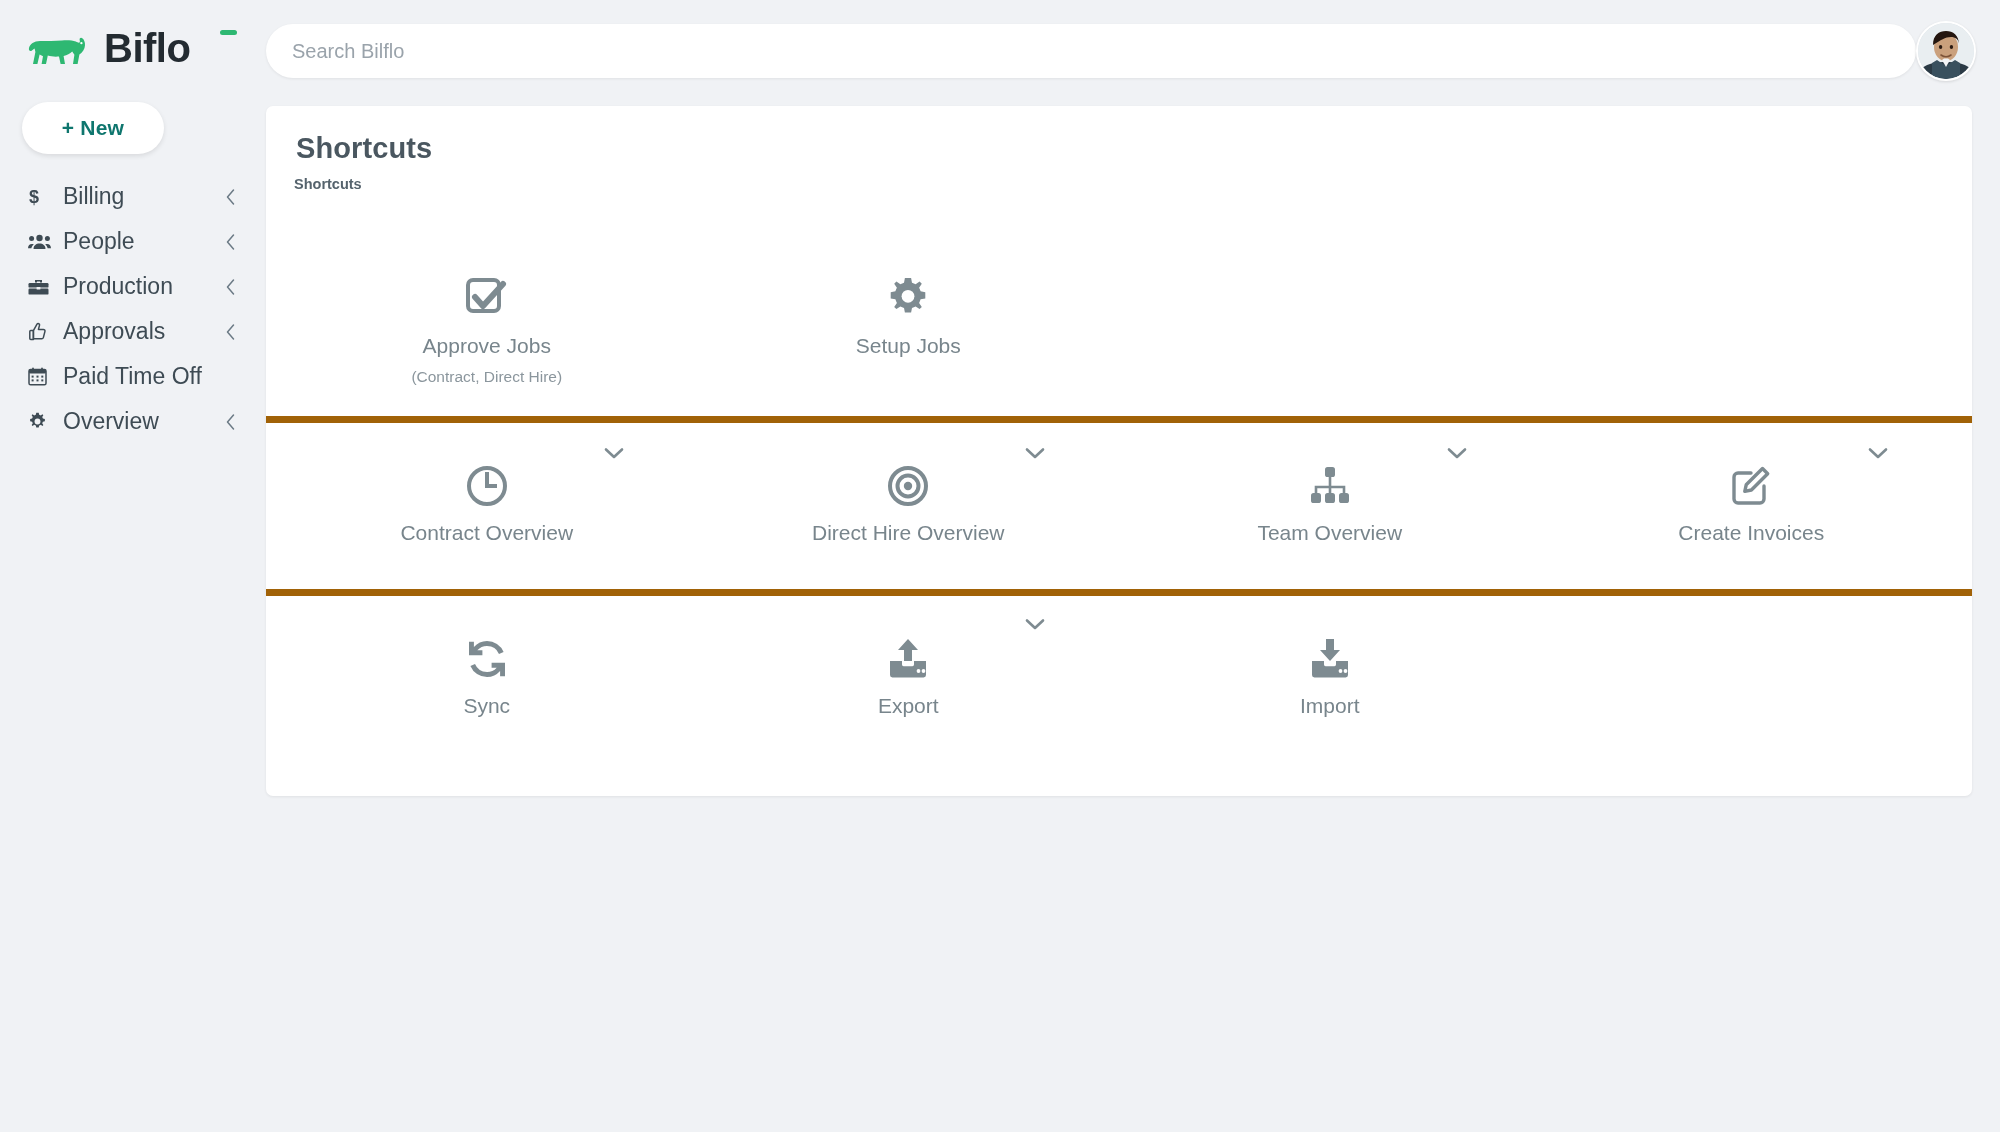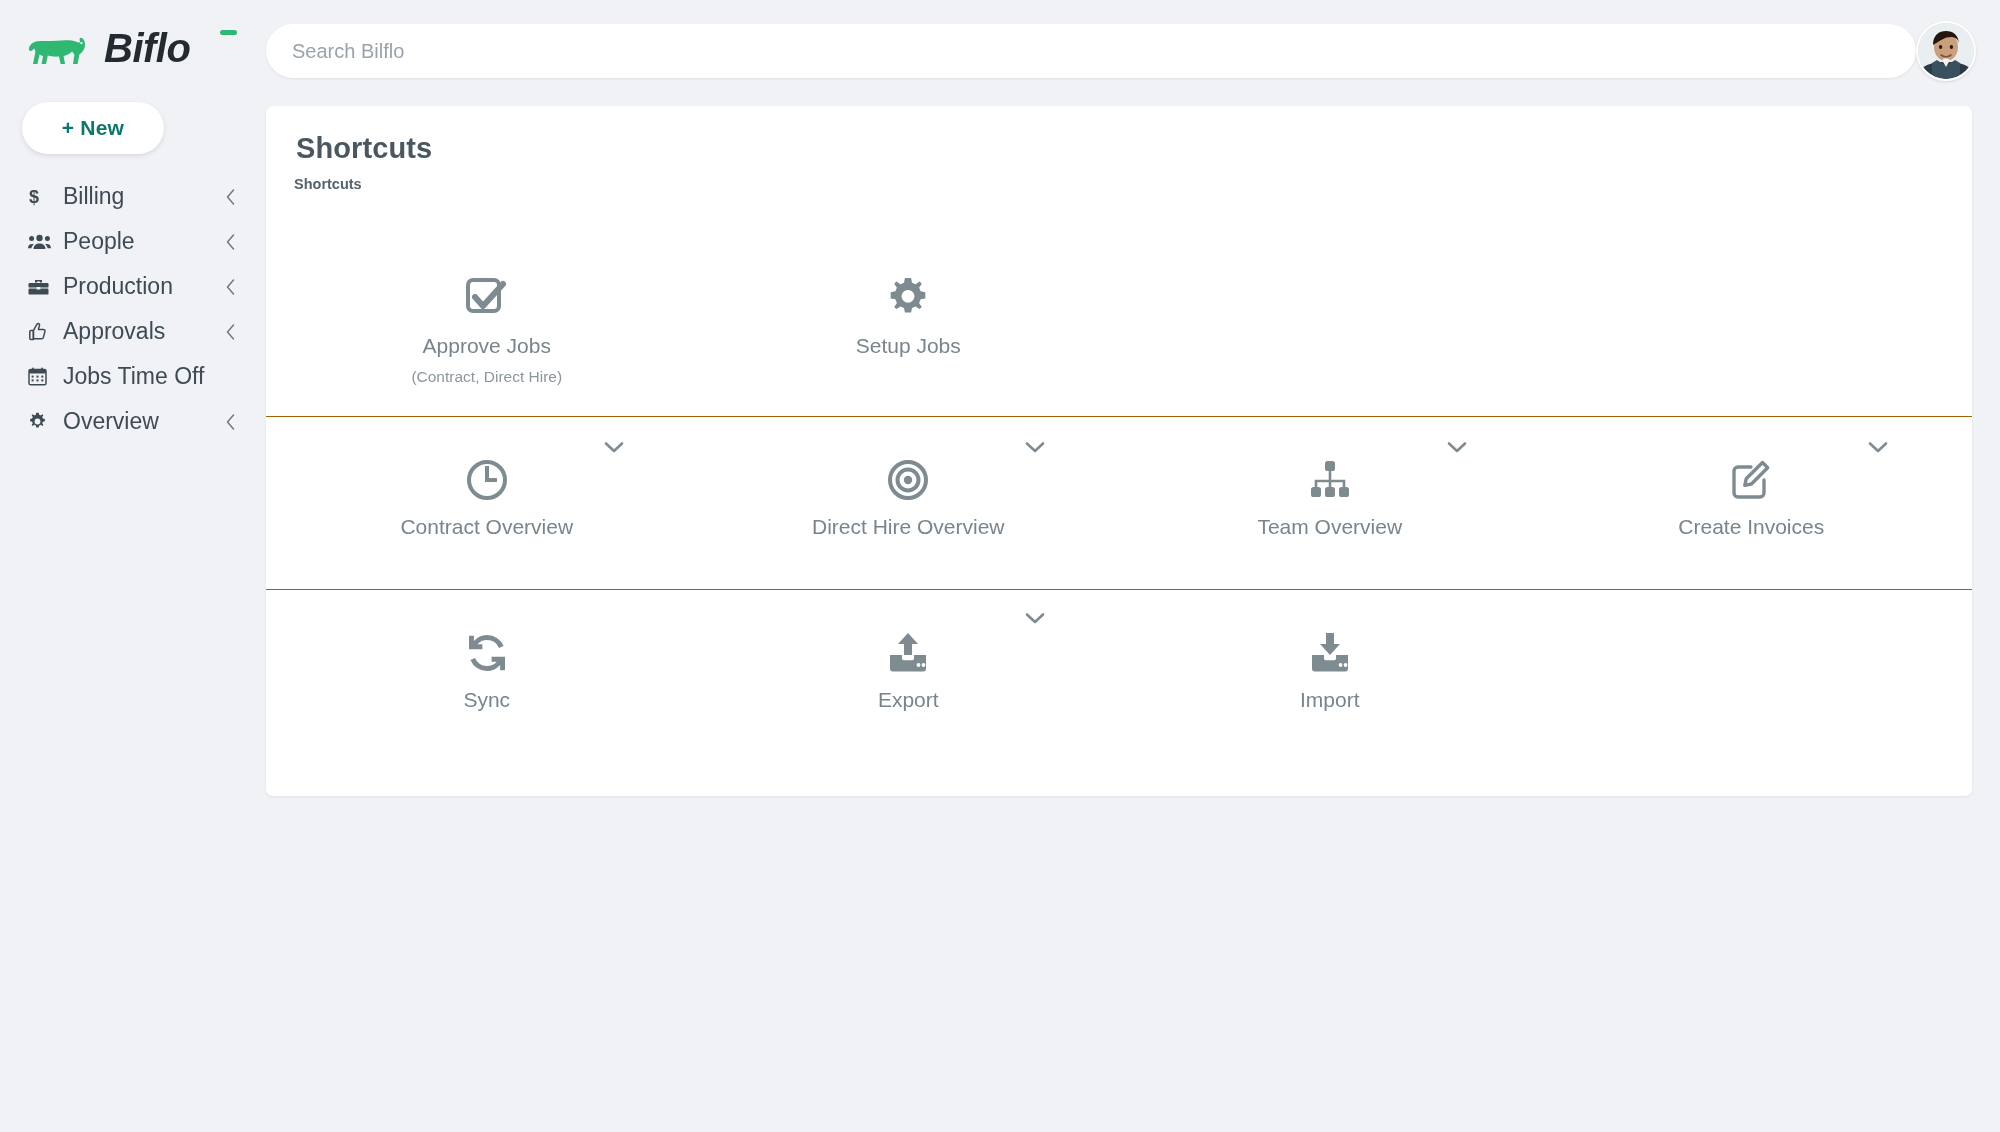--- a/index.html
+++ b/index.html
@@ -15,21 +15,21 @@
   .sidebar {
     width: 258px; flex: 0 0 258px;
     background: #f0f2f5;
     padding-top: 14px;
   }
   .logo-row {
     display: flex; align-items: center; gap: 12px;
     padding: 8px 0 0 26px; height: 62px;
   }
   .logo-mark { width: 66px; height: 44px; display: block; }
-  .logo-word { display: flex; align-items: flex-start; font-style: italic; }
+  .logo-word { display: flex; align-items: flex-start; }
   .logo-word svg { display: block; }
 
   .new-btn {
     margin: 26px 0 0 22px;
     width: 142px; height: 52px;
     background: #ffffff;
     border: none; border-radius: 26px;
     box-shadow: 0 2px 5px rgba(0,0,0,0.10);
     color: #0f766e; font-size: 21px; font-weight: bold;
     letter-spacing: .2px;
@@ -100,21 +100,21 @@
   }
   .breadcrumb {
     font-size: 14.5px; font-weight: bold; color: #55636d;
     padding: 11px 0 0 28px;
   }
 
   .grid-row {
     display: flex; align-items: stretch;
     padding: 0 10px;
   }
-  .grid-row.divided { border-top: 1px solid #a16207; }
+  .grid-row.divided { border-top: 7px solid #a16207; }
   .row1 { height: 224px; }
   .row2 { height: 173px; }
   .row3 { height: 170px; }
 
   .tile {
     flex: 0 0 25%; max-width: 25%;
     position: relative;
     display: flex; flex-direction: column;
     align-items: center; justify-content: flex-start;
     cursor: pointer;
@@ -247,21 +247,21 @@
             <rect x="4.2" y="0.4" width="1.6" height="3.4" rx=".8"></rect>
             <rect x="13.2" y="0.4" width="1.6" height="3.4" rx=".8"></rect>
             <rect x="3.6" y="8.6" width="2" height="2"></rect>
               <rect x="8.5" y="8.6" width="2" height="2"></rect>
               <rect x="13.3" y="8.6" width="2" height="2"></rect>
             <rect x="3.6" y="12.4" width="2" height="2"></rect>
               <rect x="8.5" y="12.4" width="2" height="2"></rect>
               <rect x="13.3" y="12.4" width="2" height="2"></rect>
           </svg>
         </span>
-        <span class="nav-label">Jobs Time Off</span>
+        <span class="nav-label">Paid Time Off</span>
       </div>
 
       <div class="nav-item">
         <span class="nav-ico">
           <svg width="19" height="19" viewBox="0 0 20 20" fill="#3e4b54">
             <path d="M10 0.8 l1.3 0 .45 2.1 a7 7 0 0 1 1.65.7 l1.8-1.2 .95.95 -1.2 1.8 a7 7 0 0 1 .7 1.65 l2.1.45 0 1.3 0 1.3 -2.1.45 a7 7 0 0 1-.7 1.65 l1.2 1.8 -.95.95 -1.8-1.2 a7 7 0 0 1-1.65.7 l-.45 2.1 -1.3 0 -1.3 0 -.45-2.1 a7 7 0 0 1-1.65-.7 l-1.8 1.2 -.95-.95 1.2-1.8 a7 7 0 0 1-.7-1.65 l-2.1-.45 0-1.3 0-1.3 2.1-.45 a7 7 0 0 1 .7-1.65 l-1.2-1.8 .95-.95 1.8 1.2 a7 7 0 0 1 1.65-.7 l.45-2.1 z"></path>
             <circle cx="10" cy="10" r="3.1" fill="#f0f2f5"></circle>
           </svg>
         </span>
         <span class="nav-label">Overview</span>

